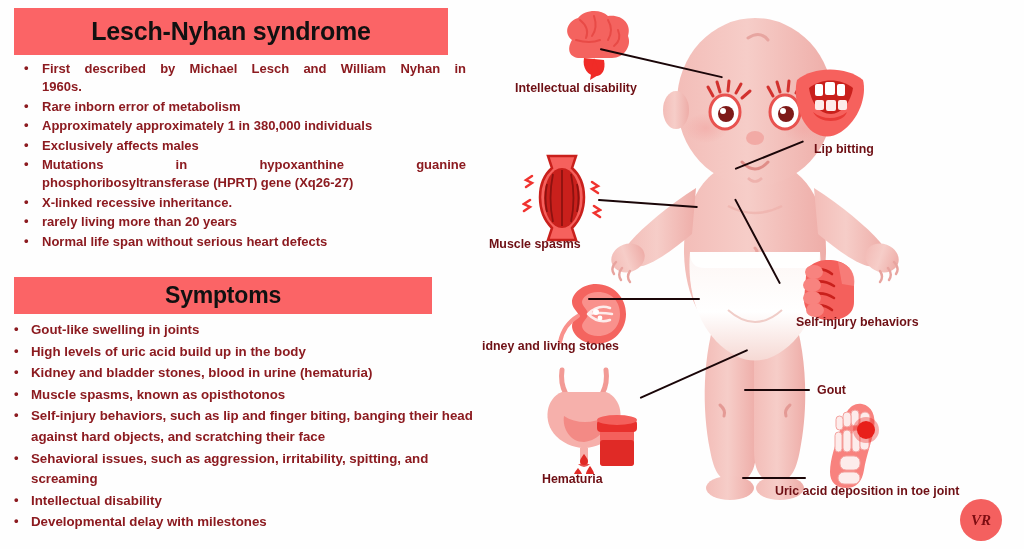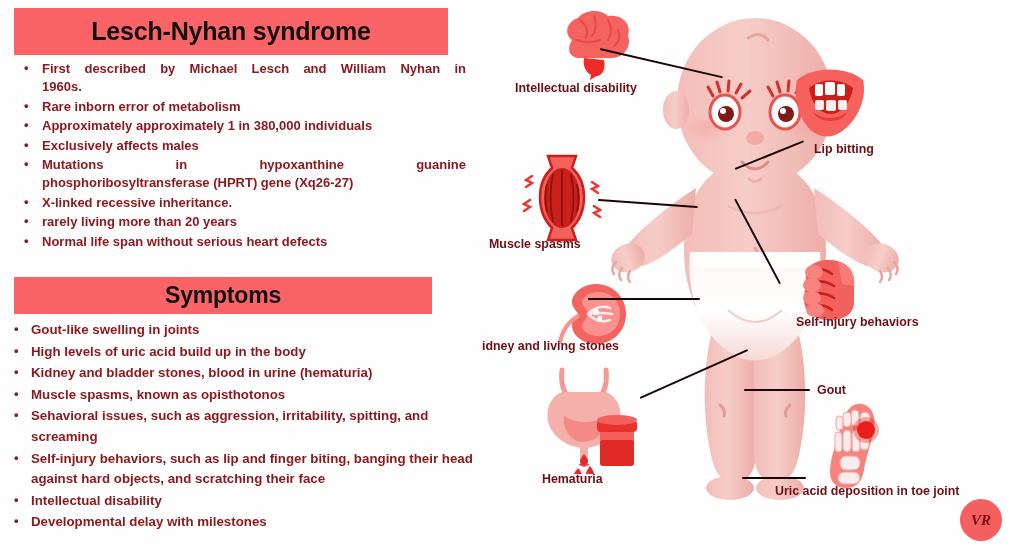--- a/index.html
+++ b/index.html
@@ -132,22 +132,22 @@
 
     <div class="banner" id="banner-symptoms">
       <span class="banner-text">Symptoms</span>
     </div>
 
     <ul class="bullets" id="symptoms-list">
       <li>Gout-like swelling in joints</li>
       <li>High levels of uric acid build up in the body</li>
       <li>Kidney and bladder stones, blood in urine (hematuria)</li>
       <li>Muscle spasms, known as opisthotonos</li>
+      <li>Self-injury behaviors, such as lip and finger biting, banging their head against hard objects, and scratching their face</li>
       <li>Sehavioral issues, such as aggression, irritability, spitting, and screaming</li>
-      <li>Self-injury behaviors, such as lip and finger biting, banging their head against hard objects, and scratching their face</li>
       <li>Intellectual disability</li>
       <li>Developmental delay with milestones</li>
     </ul>
   </div>
 
   <div class="right-col">
 
     <svg class="fig" style="left:130px; top:10px;" width="290" height="500" viewBox="0 0 290 500">
       <defs>
         <linearGradient id="skinG" x1="0" y1="0" x2="1" y2="0">

